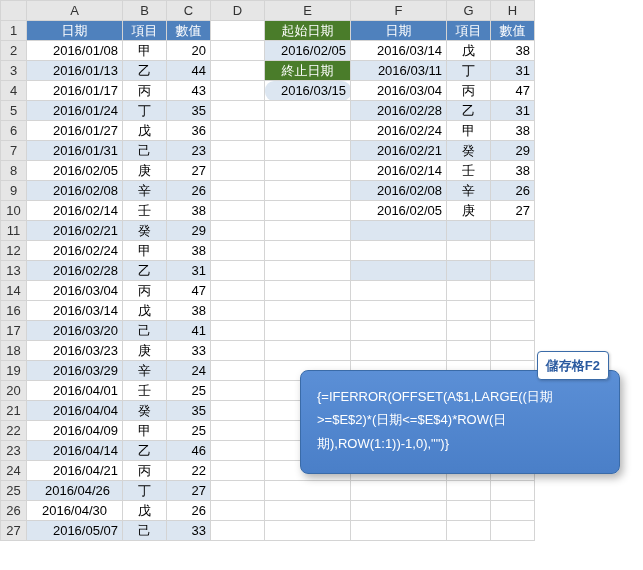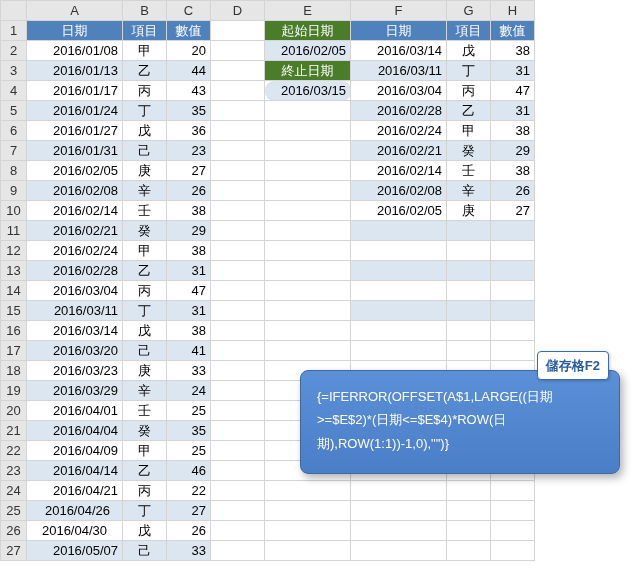--- a/index.html
+++ b/index.html
@@ -235,31 +235,20 @@
         <td class="row-hdr">14</td>
         <td class="cA band-odd2" style="text-align: right;">2016/03/04</td>
         <td class="cB band-odd2" style="text-align: center;">丙</td>
         <td class="cC band-odd2" style="text-align: right;">47</td>
         <td class="cD"></td>
         <td class="cE"></td>
         <td class="cF band-odd2"></td>
         <td class="cG band-odd2"></td>
         <td class="cH band-odd2"></td>
       </tr>
-      <tr class="band-even">
-        <td class="row-hdr">15</td>
-        <td class="cA band-even2" style="text-align: right;">2016/03/11</td>
-        <td class="cB band-even2" style="text-align: center;">丁</td>
-        <td class="cC band-even2" style="text-align: right;">31</td>
-        <td class="cD"></td>
-        <td class="cE"></td>
-        <td class="cF band-even2"></td>
-        <td class="cG band-even2"></td>
-        <td class="cH band-even2"></td>
-      </tr>
       <tr class="band-odd">
         <td class="row-hdr">16</td>
         <td class="cA band-odd2" style="text-align: right;">2016/03/14</td>
         <td class="cB band-odd2" style="text-align: center;">戊</td>
         <td class="cC band-odd2" style="text-align: right;">38</td>
         <td class="cD"></td>
         <td class="cE"></td>
         <td class="cF band-odd2"></td>
         <td class="cG band-odd2"></td>
         <td class="cH band-odd2"></td>

